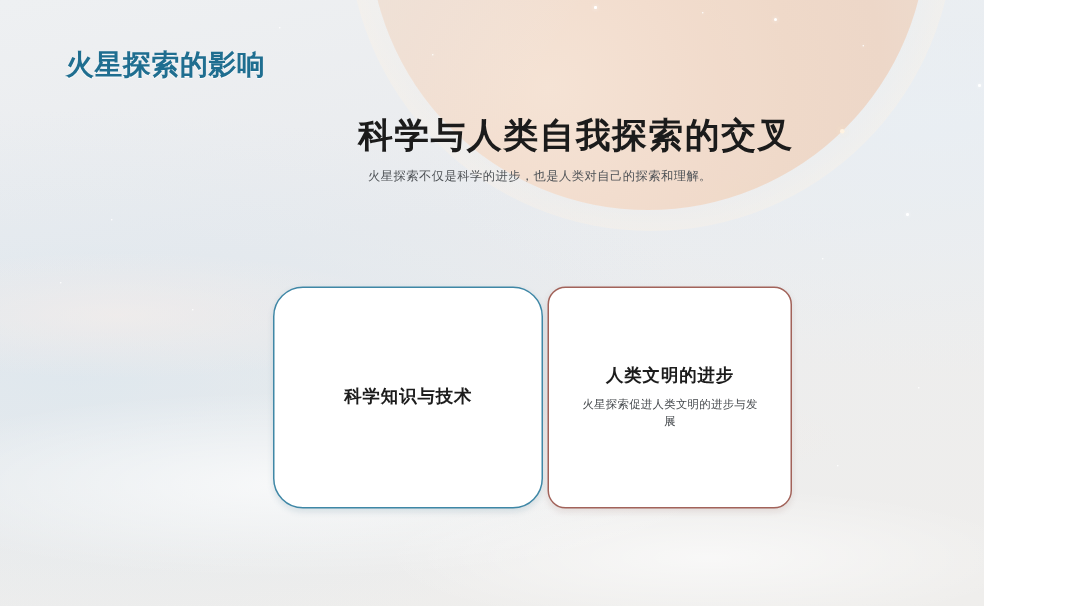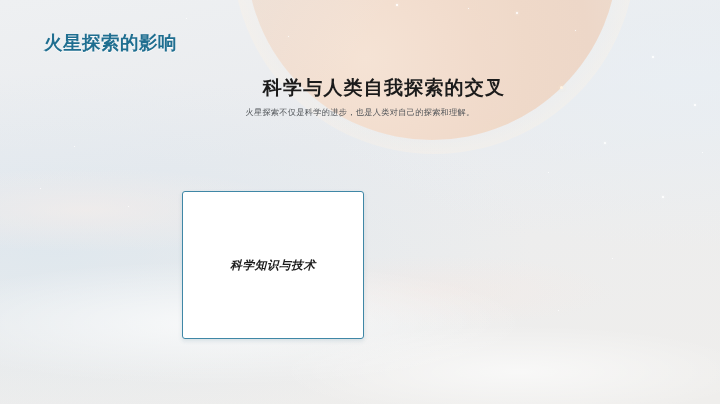--- a/index.html
+++ b/index.html
@@ -6,21 +6,21 @@
     margin: 0;
     padding: 0;
     background: #ffffff;
   }
   body {
     font-family: "Liberation Sans", "DejaVu Sans", sans-serif;
   }
 
   .slide {
     position: relative;
-    width: 720px;
+    width: 656px;
     height: 404px;
     overflow: hidden;
     background: #ebedef;
   }
 
   
   .bg-base {
     position: absolute;
     inset: 0;
     background:
@@ -103,21 +103,21 @@
 
   
   .headline-block {
     position: absolute;
     left: 0;
     top: 76px;
     width: 720px;
     text-align: center;
   }
   .headline {
-    font-size: 19px;
+    font-size: 23px;
     font-weight: bold;
     color: #1b1b1b;
     letter-spacing: 1.2px;
     line-height: 1.3;
     padding-left: 48px;
   }
   .subhead {
     margin-top: 6px;
     font-size: 8.2px;
     color: #4e5256;
@@ -143,24 +143,23 @@
     flex-direction: column;
     align-items: center;
     justify-content: center;
     text-align: center;
     box-sizing: border-box;
     padding: 0 13px;
   }
   .card-a {
     width: 182px;
     border: 1.4px solid #3f87a6;
-    border-radius: 3px;
+    border-radius: 20px;
     box-shadow: 0 2px 4px rgba(60,110,135,0.16);
     z-index: 2;
-    font-style: italic;
   }
   .card-b {
     width: 164px;
     margin-left: 3px;
     border: 1.2px solid #a2635a;
     border-radius: 12px;
     box-shadow: 0 2px 4px rgba(140,95,85,0.14);
     z-index: 1;
   }
   .card-title {
@@ -219,16 +218,20 @@
     <div class="headline">科学与人类自我探索的交叉</div>
     <div class="subhead">火星探索不仅是科学的进步，也是人类对自己的探索和理解。</div>
   </div>
 
   <div class="cards">
 
     <div class="card card-a">
       <div class="card-title">科学知识与技术</div>
     </div>
 
+    <div class="card card-b">
+      <div class="card-title">人类文明的进步</div>
+      <div class="card-desc">火星探索促进人类文明的进步与发展</div>
+    </div>
 
   </div>
 
 </div>
 
 </body></html>

